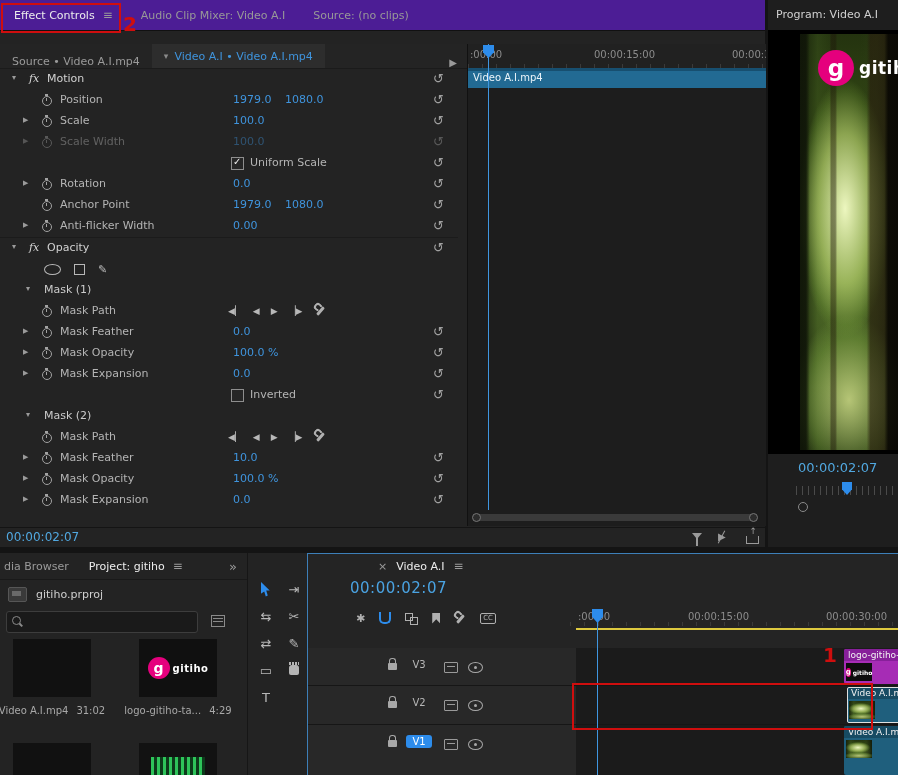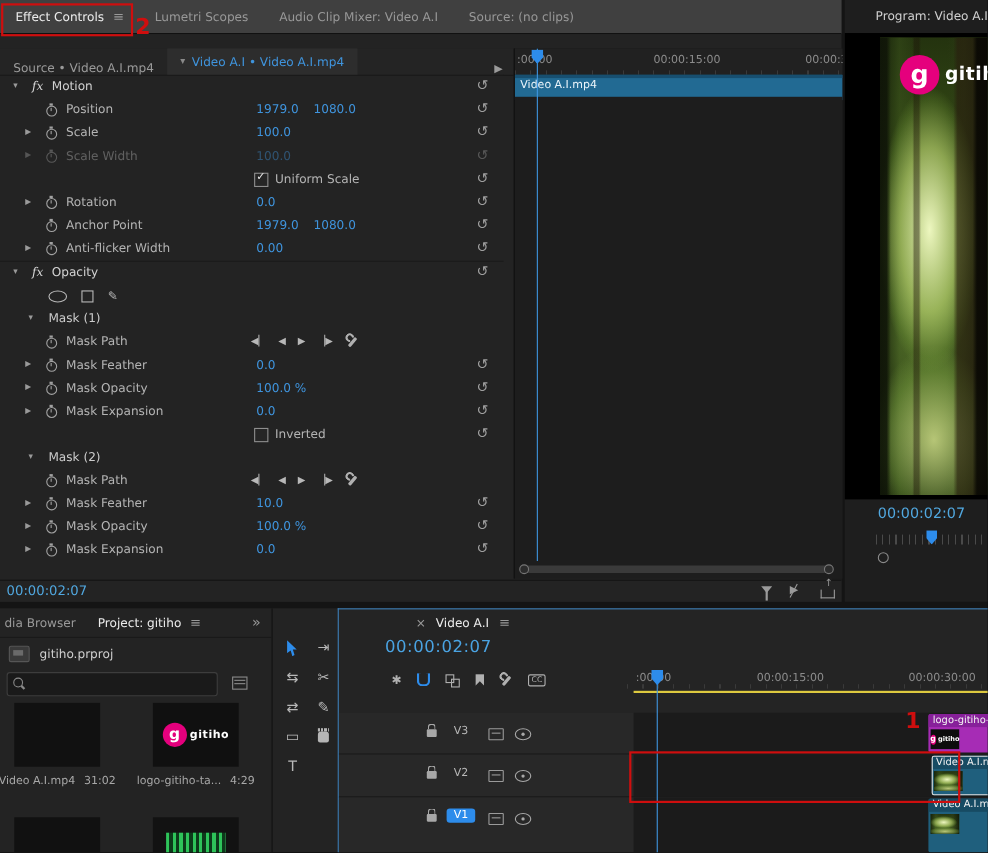--- a/index.html
+++ b/index.html
@@ -2,21 +2,21 @@
 <html><head>
 <meta charset="utf-8">
 <style>
   html,body{margin:0;padding:0;background:#0c0c0c}
   .app{position:relative;width:898px;height:775px;background:#141414;overflow:hidden;
        font-family:"DejaVu Sans",sans-serif;font-size:11px;color:#c2c2c2;user-select:none}
   .panel{position:absolute;background:#232323}
 
   
   #ec{left:0;top:0;width:765px;height:547px}
-  .tabbar{position:absolute;left:0;top:0;right:0;height:30px;display:flex;align-items:center;background:#404040;border-bottom:1px solid #111}
+  .tabbar{position:absolute;left:0;top:0;right:0;height:30px;display:flex;align-items:center;background:#4c1d95;border-bottom:1px solid #111}
   .tab{padding:0 14px;height:30px;display:flex;align-items:center;gap:8px;color:#989898;white-space:nowrap}
   .tab.active{color:#ececec}
   .tab-menu{color:#9a9a9a;font-size:12px}
   .crumbs{position:absolute;left:0;top:44px;width:467px;height:24px;display:flex;align-items:flex-end;background:#242424;border-bottom:1px solid #191919}
   .src-tab{color:#9a9a9a;padding:0 12px;white-space:nowrap}
   .clip-tab{display:flex;align-items:center;gap:6px;background:#2d2d2d;height:24px;padding:0 12px;color:#3f94dd;white-space:nowrap}
   .crumb-caret{color:#8a8a8a;font-size:9px}
   .crumb-arrow{position:absolute;right:10px;color:#9a9a9a;font-size:10px}
 
   #ec-rows{position:absolute;left:0;top:68px;width:458px;height:462px;overflow:hidden}
@@ -72,21 +72,21 @@
   .ec-foot .tc{position:absolute;left:6px;top:2px;color:#51a8e0;font-size:12px}
   .funnel{position:absolute;left:692px;top:5px;width:0;height:0;border-left:5px solid transparent;border-right:5px solid transparent;border-top:6px solid #9a9a9a}
   .funnel::after{content:"";position:absolute;left:-1px;top:-2px;width:2px;height:9px;background:#9a9a9a}
   .playslash{position:absolute;left:718px;top:3px;color:#9a9a9a;font-size:10px;line-height:12px}
   .playslash::after{content:"";position:absolute;left:3px;top:-1px;width:1px;height:14px;background:#9a9a9a;transform:rotate(28deg)}
   .exporticon{position:absolute;left:746px;top:8px;width:11px;height:7px;border:1px solid #9a9a9a;border-top:none}
   .exporticon::before{content:"↑";position:absolute;left:2.5px;top:-10px;font-size:9px;color:#9a9a9a}
 
   
   #program{left:768px;top:0;width:130px;height:547px;background:#1e1e1e}
-  .prog-tab{position:absolute;left:28px;top:8px;color:#d0d0d0;white-space:nowrap}
+  .prog-tab{position:absolute;left:8px;top:8px;color:#d0d0d0;white-space:nowrap}
   .prog-stage{position:absolute;left:0;top:30px;width:130px;height:424px;background:#000;overflow:hidden}
   .prog-img{position:absolute;left:32px;top:4px;width:98px;height:416px}
   .forest{position:relative;overflow:hidden;background:
     radial-gradient(ellipse 60% 40% at 46% 42%, rgba(246,255,200,.95), rgba(198,224,120,.6) 45%, rgba(120,160,60,.25) 70%, transparent 78%),
     radial-gradient(ellipse 70% 25% at 50% 88%, rgba(226,240,150,.75), rgba(130,170,70,.4) 60%, transparent 82%),
     linear-gradient(90deg, rgba(22,32,10,.9) 0%, rgba(60,85,30,.4) 18%, transparent 35%, transparent 62%, rgba(45,60,22,.55) 78%, rgba(18,26,9,.95) 100%),
     linear-gradient(180deg,#24330f 0%, #3c5518 35%, #54702a 60%, #3a4f1c 85%, #141f08 100%)}
   .forest-deep::before{content:"";position:absolute;inset:0;background:
     linear-gradient(90deg, rgba(15,20,8,.85) 0 6%, transparent 10% 68%, rgba(40,30,14,.65) 72% 86%, rgba(10,8,4,.92) 90% 100%),
     linear-gradient(90deg, transparent 0 30%, rgba(30,22,10,.45) 32% 36%, transparent 38%)}
@@ -189,23 +189,20 @@
 
 <div class="app">
 
   <section id="ec" class="panel">
     <div id="ec-tabbar" class="tabbar">
         <div class="tab active">
           <span class="tab-label">Effect Controls</span>
           <span class="tab-menu">≡</span>
         </div>
         <div class="tab">
-          <span class="tab-label">Lumetri Scopes</span>
-        </div>
-        <div class="tab">
           <span class="tab-label">Audio Clip Mixer: Video A.I</span>
         </div>
         <div class="tab">
           <span class="tab-label">Source: (no clips)</span>
         </div>
       </div>
     <div class="crumbs">
       <span class="src-tab">Source • Video A.I.mp4</span>
       <span class="clip-tab">
         <span class="crumb-caret">▾</span>

